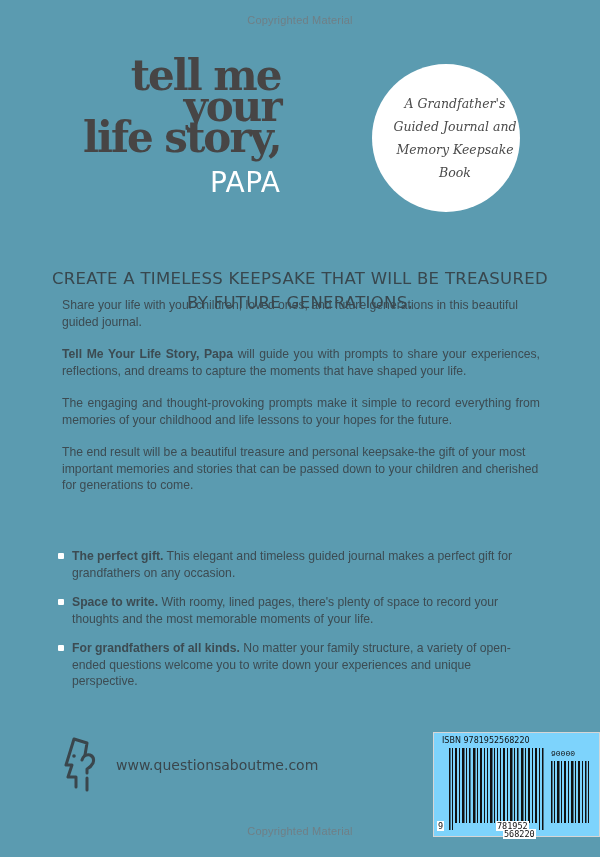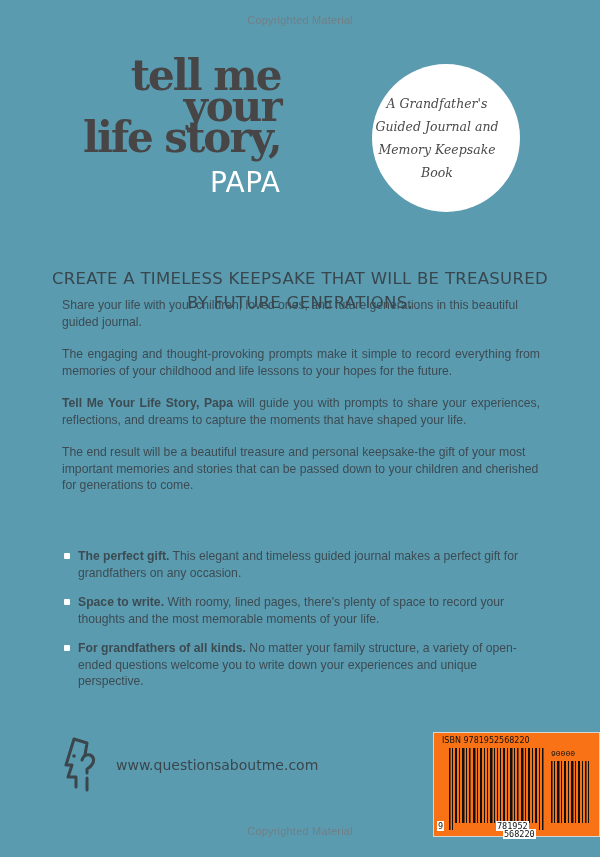--- a/index.html
+++ b/index.html
@@ -33,21 +33,21 @@
       color: #ffffff;
       font-size: 28px;
       letter-spacing: 0.5px;
       line-height: 36px;
     }
 
     .badge {
       position: absolute; left: 372px; top: 64px;
       width: 148px; height: 148px; border-radius: 50%;
       background: #ffffff;
-      display: flex; align-items: center; justify-content: flex-start;
+      display: flex; align-items: center; justify-content: flex-end;
       text-align: center;
     }
     .badge-text {
       font-family: "DejaVu Serif", serif;
       font-style: italic;
       font-size: 12.5px;
       line-height: 23px;
       color: #4a4a4a;
       width: 130px;
     }
@@ -63,42 +63,42 @@
     }
 
     .body { position: absolute; left: 62px; top: 297px; width: 478px; }
     .para {
       font-size: 12.2px; line-height: 16.5px; color: #3c4b52;
       margin-bottom: 16px;
     }
     .para.justify { text-align: justify; }
     .para b { font-weight: bold; }
 
-    .bullets { position: absolute; left: 62px; top: 548px; width: 478px; list-style: none; }
+    .bullets { position: absolute; left: 56px; top: 548px; width: 478px; list-style: none; }
     .bullet {
       position: relative; padding-left: 16px;
       font-size: 12.2px; line-height: 16.5px; color: #3c4b52;
       margin-bottom: 13px;
     }
     .bullet .dot {
       position: absolute; left: 2px; top: 5px;
       width: 6px; height: 6px; background: #ffffff; border-radius: 1px;
     }
     .bullet b { font-weight: bold; }
 
     .logo { position: absolute; left: 60px; top: 735px; width: 40px; height: 60px; }
     .url {
       position: absolute; left: 116px; top: 757px;
       font-family: "DejaVu Sans", sans-serif;
       font-size: 14px; color: #3a464c;
     }
 
     .barcode-box {
       position: absolute; left: 433px; top: 732px; width: 167px; height: 105px;
-      background: #f97316; border: 1px solid #d6d6d6;
+      background: #7dd3fc; border: 1px solid #d6d6d6;
     }
     .isbn-label {
       position: absolute; left: 8px; top: 3px;
       font-size: 8px; color: #111; font-family: "DejaVu Sans", sans-serif;
     }
     .price-label {
       position: absolute; left: 117px; top: 16px;
       font-size: 8px; color: #111; font-family: Liberation Mono, monospace;
     }
     .digits {
@@ -125,24 +125,24 @@
   <div class="badge-text">A Grandfather's Guided Journal and Memory Keepsake Book</div>
 </div>
 
 <div class="headline">CREATE A TIMELESS KEEPSAKE THAT WILL BE TREASURED BY FUTURE GENERATIONS.</div>
 
 <div class="body">
   <p class="para">
     <b></b><span>Share your life with your children, loved ones, and future generations in this beautiful guided journal.</span>
   </p>
   <p class="para justify">
+    <b>Tell Me Your Life Story, Papa</b><span> will guide you with prompts to share your experiences, reflections, and dreams to capture the moments that have shaped your life.</span>
+  </p>
+  <p class="para justify">
     <b></b><span>The engaging and thought-provoking prompts make it simple to record everything from memories of your childhood and life lessons to your hopes for the future.</span>
-  </p>
-  <p class="para justify">
-    <b>Tell Me Your Life Story, Papa</b><span> will guide you with prompts to share your experiences, reflections, and dreams to capture the moments that have shaped your life.</span>
   </p>
   <p class="para">
     <b></b><span>The end result will be a beautiful treasure and personal keepsake-the gift of your most important memories and stories that can be passed down to your children and cherished for generations to come.</span>
   </p>
 </div>
 
 <ul class="bullets">
   <li class="bullet">
     <span class="dot"></span>
     <b>The perfect gift.</b><span> This elegant and timeless guided journal makes a perfect gift for grandfathers on any occasion.</span>

